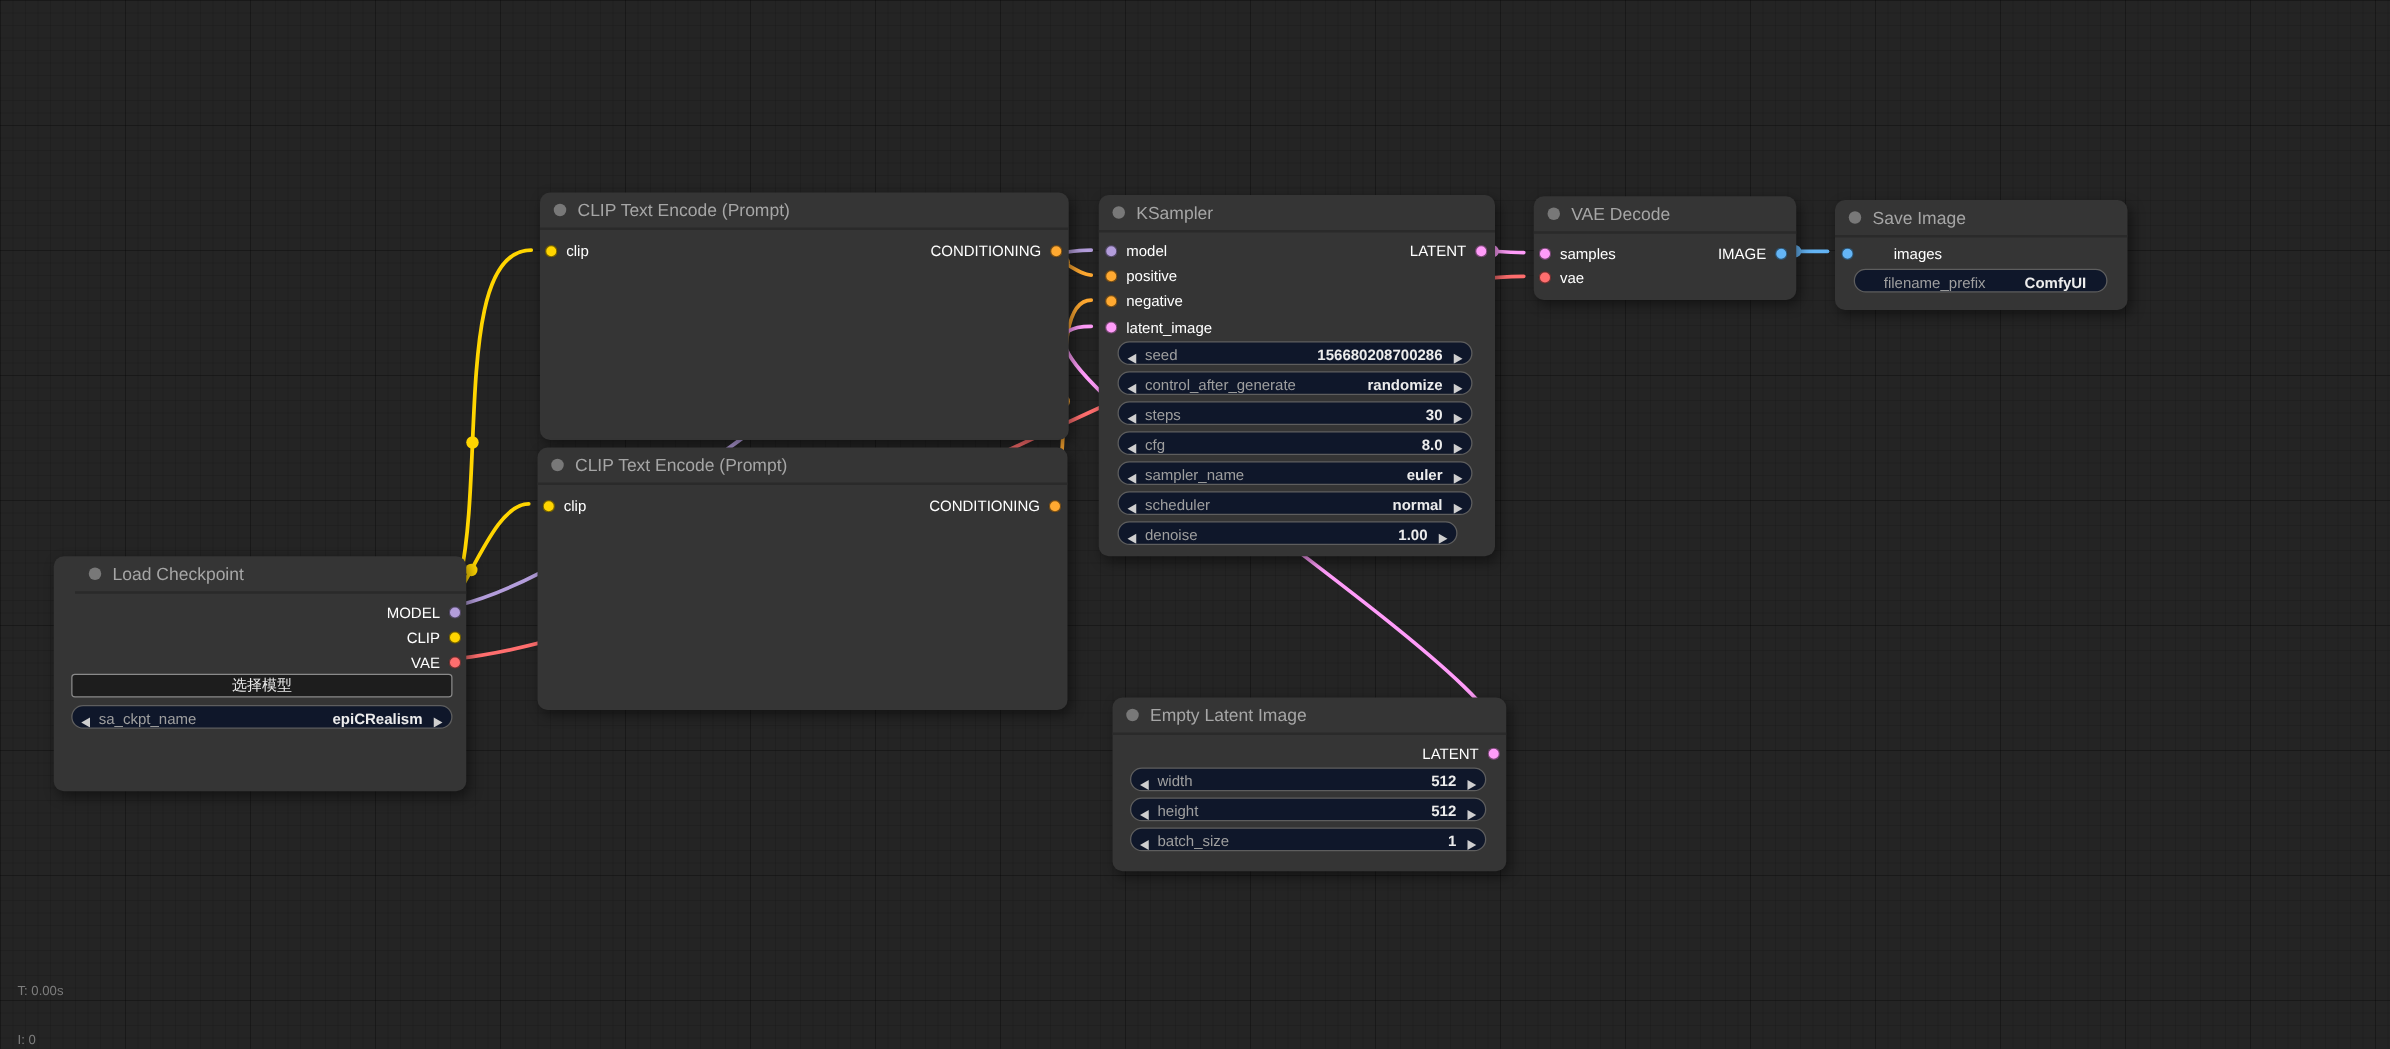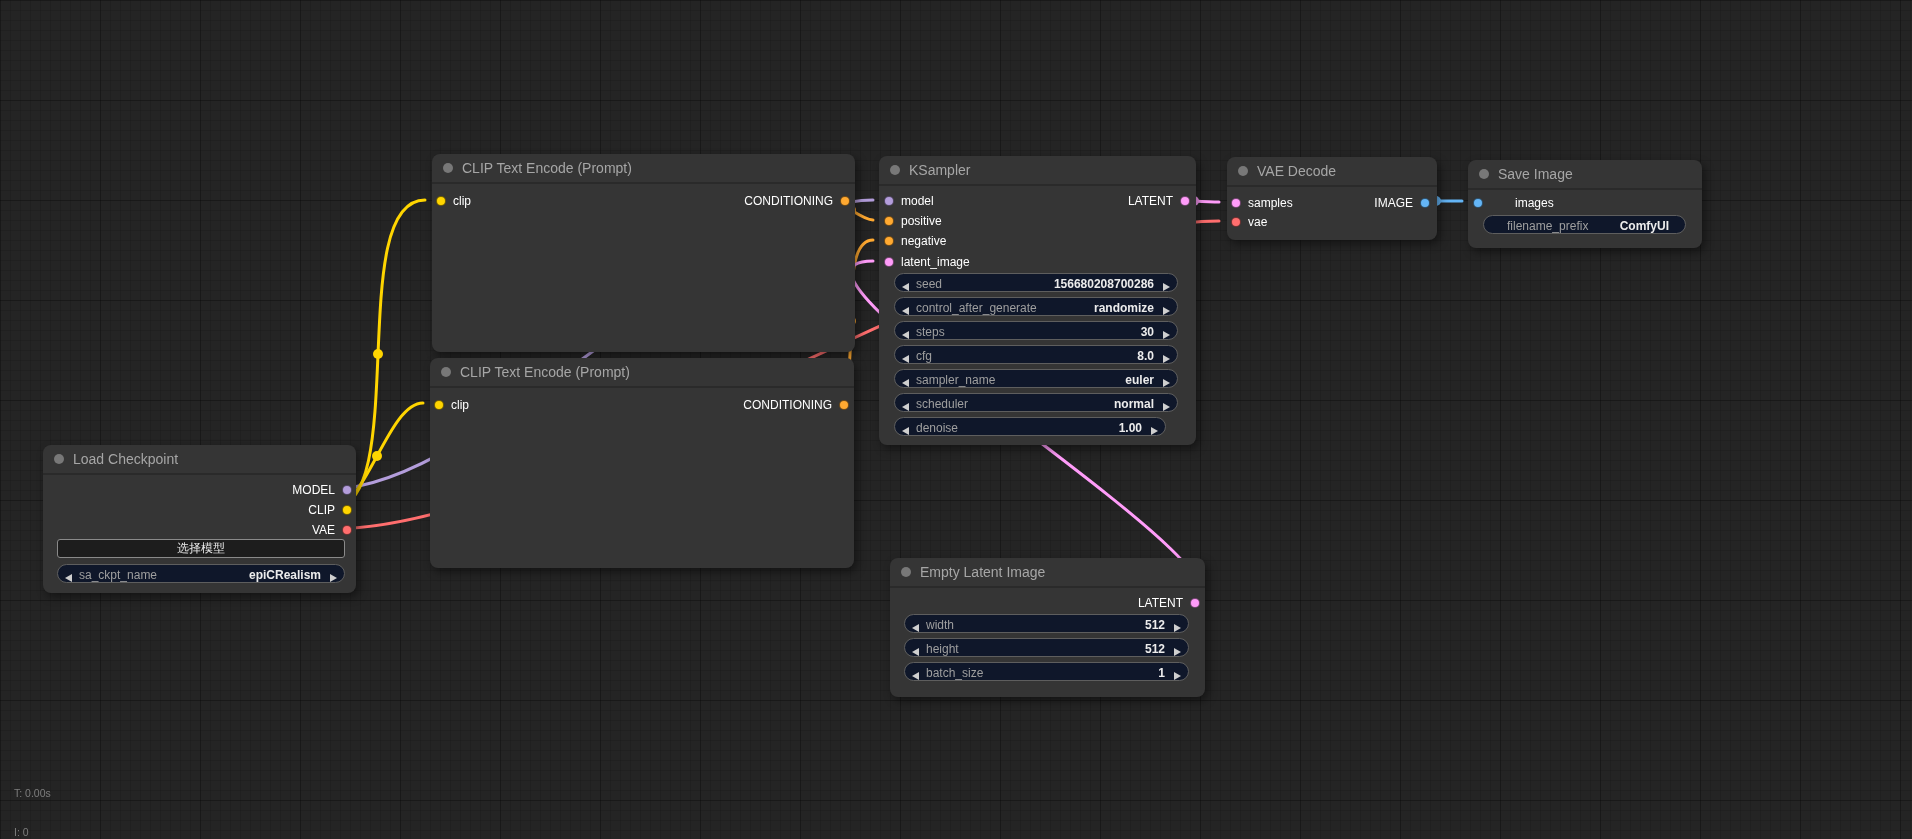--- a/index.html
+++ b/index.html
@@ -54,21 +54,21 @@
     <circle cx="378" cy="354" r="5" fill="#FFD500"></circle>
     <circle cx="377" cy="456" r="5" fill="#FFD500"></circle>
     <circle cx="775" cy="375" r="5" fill="#FF6E6E"></circle>
     <circle cx="851" cy="210" r="5" fill="#FFA931"></circle>
     <circle cx="851" cy="321" r="5" fill="#FFA931"></circle>
     <circle cx="1026" cy="431" r="5" fill="#FF9CF9"></circle>
     <circle cx="1194" cy="201" r="5" fill="#FF9CF9"></circle>
     <circle cx="1436" cy="201" r="5" fill="#64B5F6"></circle>
   </svg>
 
-  <div class="node" style="left:27px;top:445px;width:313px;height:148px;">
+  <div class="node" style="left:27px;top:445px;width:313px;height:188px;padding-left:17px;">
     <div class="ntitle">
       <span class="tdot"></span>
       <span>Load Checkpoint</span>
     </div>
     <div class="outrow" style="right:4px;top:39px;">
       <span class="plabel">MODEL</span>
       <span class="pdot c-model"></span>
     </div>
     <div class="outrow" style="right:4px;top:59px;">
       <span class="plabel">CLIP</span>

